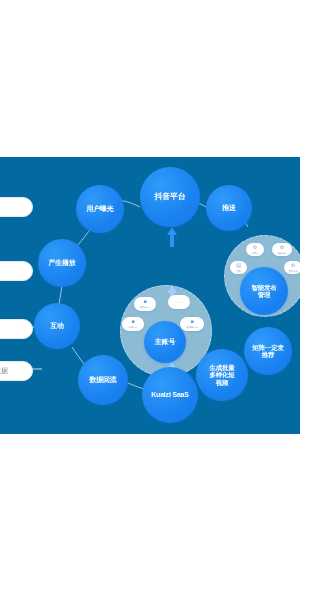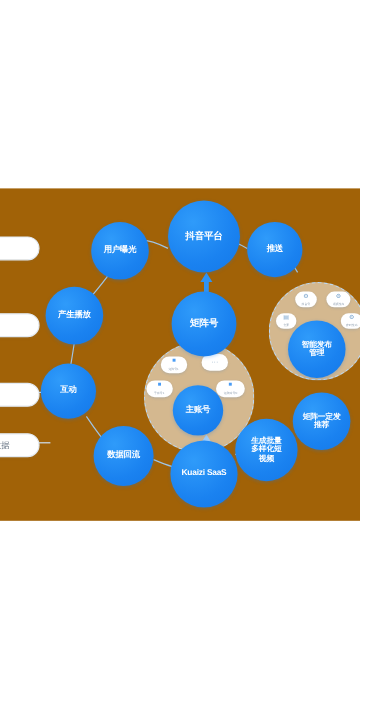--- a/index.html
+++ b/index.html
@@ -3,21 +3,21 @@
 <meta charset="utf-8">
 <style>
   html,body{margin:0;padding:0;}
   body{
     width:300px;height:600px;background:#ffffff;
     font-family:"Liberation Sans","DejaVu Sans",sans-serif;
     overflow:hidden;position:relative;
   }
   #canvas{
     position:absolute;left:0;top:157px;width:300px;height:277px;
-    background:#a16207;overflow:hidden;
+    background:#0369a1;overflow:hidden;
   }
   #svg-links{position:absolute;left:0;top:0;width:300px;height:277px;}
   .node{
     position:absolute;border-radius:50%;
     background:radial-gradient(circle at 35% 30%,#2f9bfa 0%,#1a82f0 60%,#1478e8 100%);
     color:#ffffff;display:flex;align-items:center;justify-content:center;
     text-align:center;line-height:1.15;font-weight:700;
     box-shadow:0 1px 3px rgba(20,120,232,0.28);
     letter-spacing:-0.2px;
   }
@@ -123,23 +123,20 @@
   </div>
 
   <div class="node" style="left:76px;top:28px;width:48px;height:48px;font-size:7px;">
     <span>用户曝光</span>
   </div>
 
   <div class="node" style="left:206px;top:28px;width:46px;height:46px;font-size:7px;">
     <span>推送</span>
   </div>
 
-  <div class="node" style="left:143px;top:86px;width:54px;height:54px;font-size:8px;">
-    <span>矩阵号</span>
-  </div>
 
   <div class="node" style="left:38px;top:82px;width:48px;height:48px;font-size:7px;">
     <span>产生播放</span>
   </div>
 
   <div class="node" style="left:34px;top:146px;width:46px;height:46px;font-size:7px;">
     <span>互动</span>
   </div>
 
   <div class="node" style="left:78px;top:198px;width:50px;height:50px;font-size:7px;">

